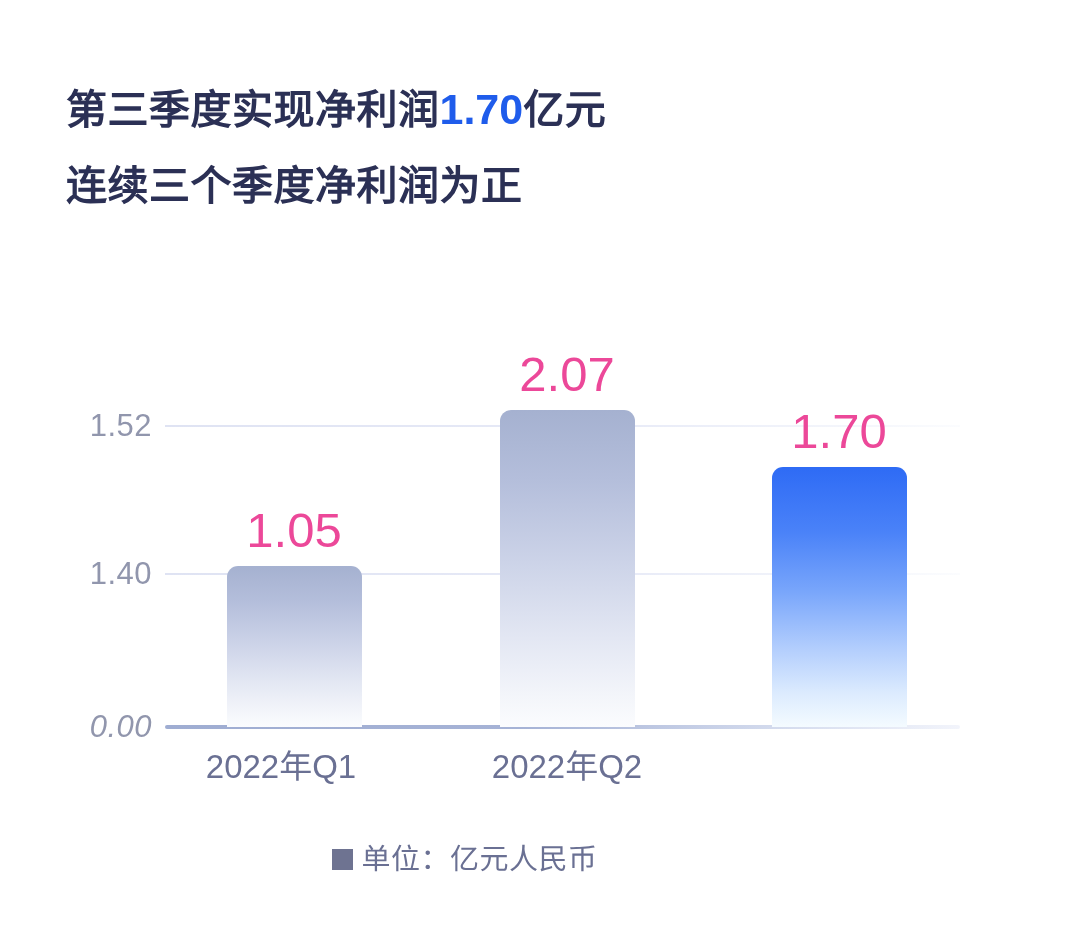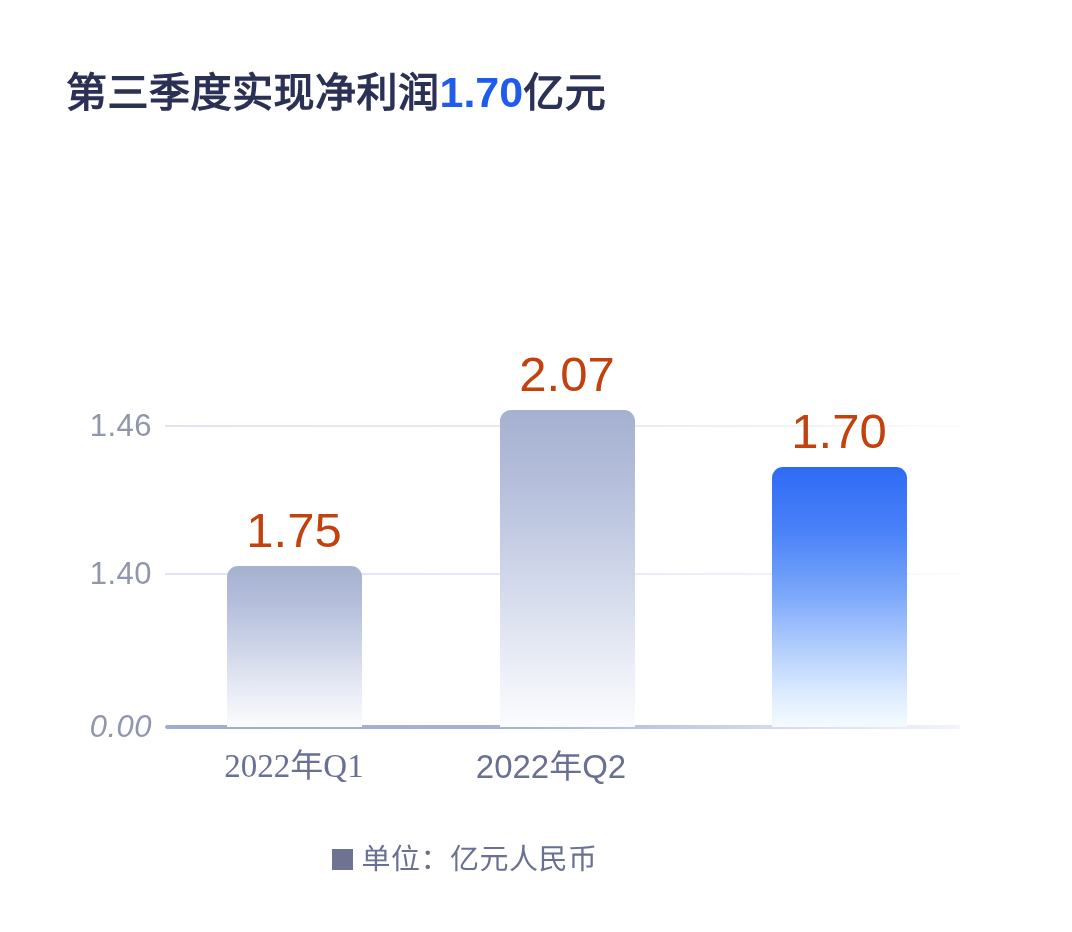--- a/index.html
+++ b/index.html
@@ -24,20 +24,21 @@
     top: 62px;
     width: 900px;
   }
   .headline-line {
     font-size: 41px;
     font-weight: 700;
     letter-spacing: 0.5px;
     color: #2b3055;
     line-height: 1.42;
     white-space: nowrap;
+    margin-top: 17px;
   }
   .headline-accent {
     color: #1f5ceb;
     font-weight: 800;
     font-size: 43px;
     letter-spacing: 0px;
   }
 
   
   .chart {
@@ -106,40 +107,40 @@
   .bar.b1 { left: 227px; }
   .bar.b2 { left: 500px; }
   .bar.b3 { left: 772px; }
 
   .bar-value {
     position: absolute;
     width: 200px;
     text-align: center;
     font-size: 49px;
     font-weight: 500;
-    color: #c2410c;
+    color: #ec4899;
     letter-spacing: 0px;
     line-height: 1;
   }
   .bar-value.v1 { left: 194px; }
   .bar-value.v2 { left: 467px; }
   .bar-value.v3 { left: 739px; }
 
   .cat-label {
     position: absolute;
     top: 750px;
     width: 230px;
     text-align: center;
     font-size: 33px;
     color: #6a7093;
     letter-spacing: 0px;
     line-height: 1;
   }
-  .cat-label.c1 { left: 179px; font-family: Liberation Serif, serif; }
-  .cat-label.c2 { left: 436px; }
+  .cat-label.c1 { left: 166px; }
+  .cat-label.c2 { left: 452px; }
   .cat-label.c3 { left: 724px; }
 
   
   .legend {
     position: absolute;
     left: 0;
     top: 845px;
     width: 930px;
     display: flex;
     align-items: center;
@@ -160,39 +161,40 @@
     line-height: 1;
   }
 </style>
 </head>
 <body>
 
 <div class="headline">
   <div class="headline-line">
     <span>第三季度实现净利润</span><span class="headline-accent">1.70</span><span>亿元</span>
   </div>
+  <div class="headline-line">连续三个季度净利润为正</div>
 </div>
 
 <div class="chart">
 
   <div class="gridline g2"></div>
   <div class="gridline g1"></div>
   <div class="axis-baseline"></div>
 
   <div class="ylabels">
-    <div class="ytick t2">1.46</div>
+    <div class="ytick t2">1.52</div>
     <div class="ytick t1">1.40</div>
     <div class="ytick t0">0.00</div>
   </div>
 
   <div class="bar grey b1" style="height: 160.65px;"></div>
   <div class="bar grey b2" style="height: 316.71px;"></div>
   <div class="bar blue b3" style="height: 260.1px;"></div>
 
-  <div class="bar-value v1" style="top: 506.35px;">1.75</div>
+  <div class="bar-value v1" style="top: 506.35px;">1.05</div>
   <div class="bar-value v2" style="top: 350.29px;">2.07</div>
   <div class="bar-value v3" style="top: 406.9px;">1.70</div>
 
   <div class="cat-label c1">2022年Q1</div>
   <div class="cat-label c2">2022年Q2</div>
 
   <div class="legend">
     <span class="legend-swatch"></span>
     <span class="legend-label">单位：亿元人民币</span>
   </div>

